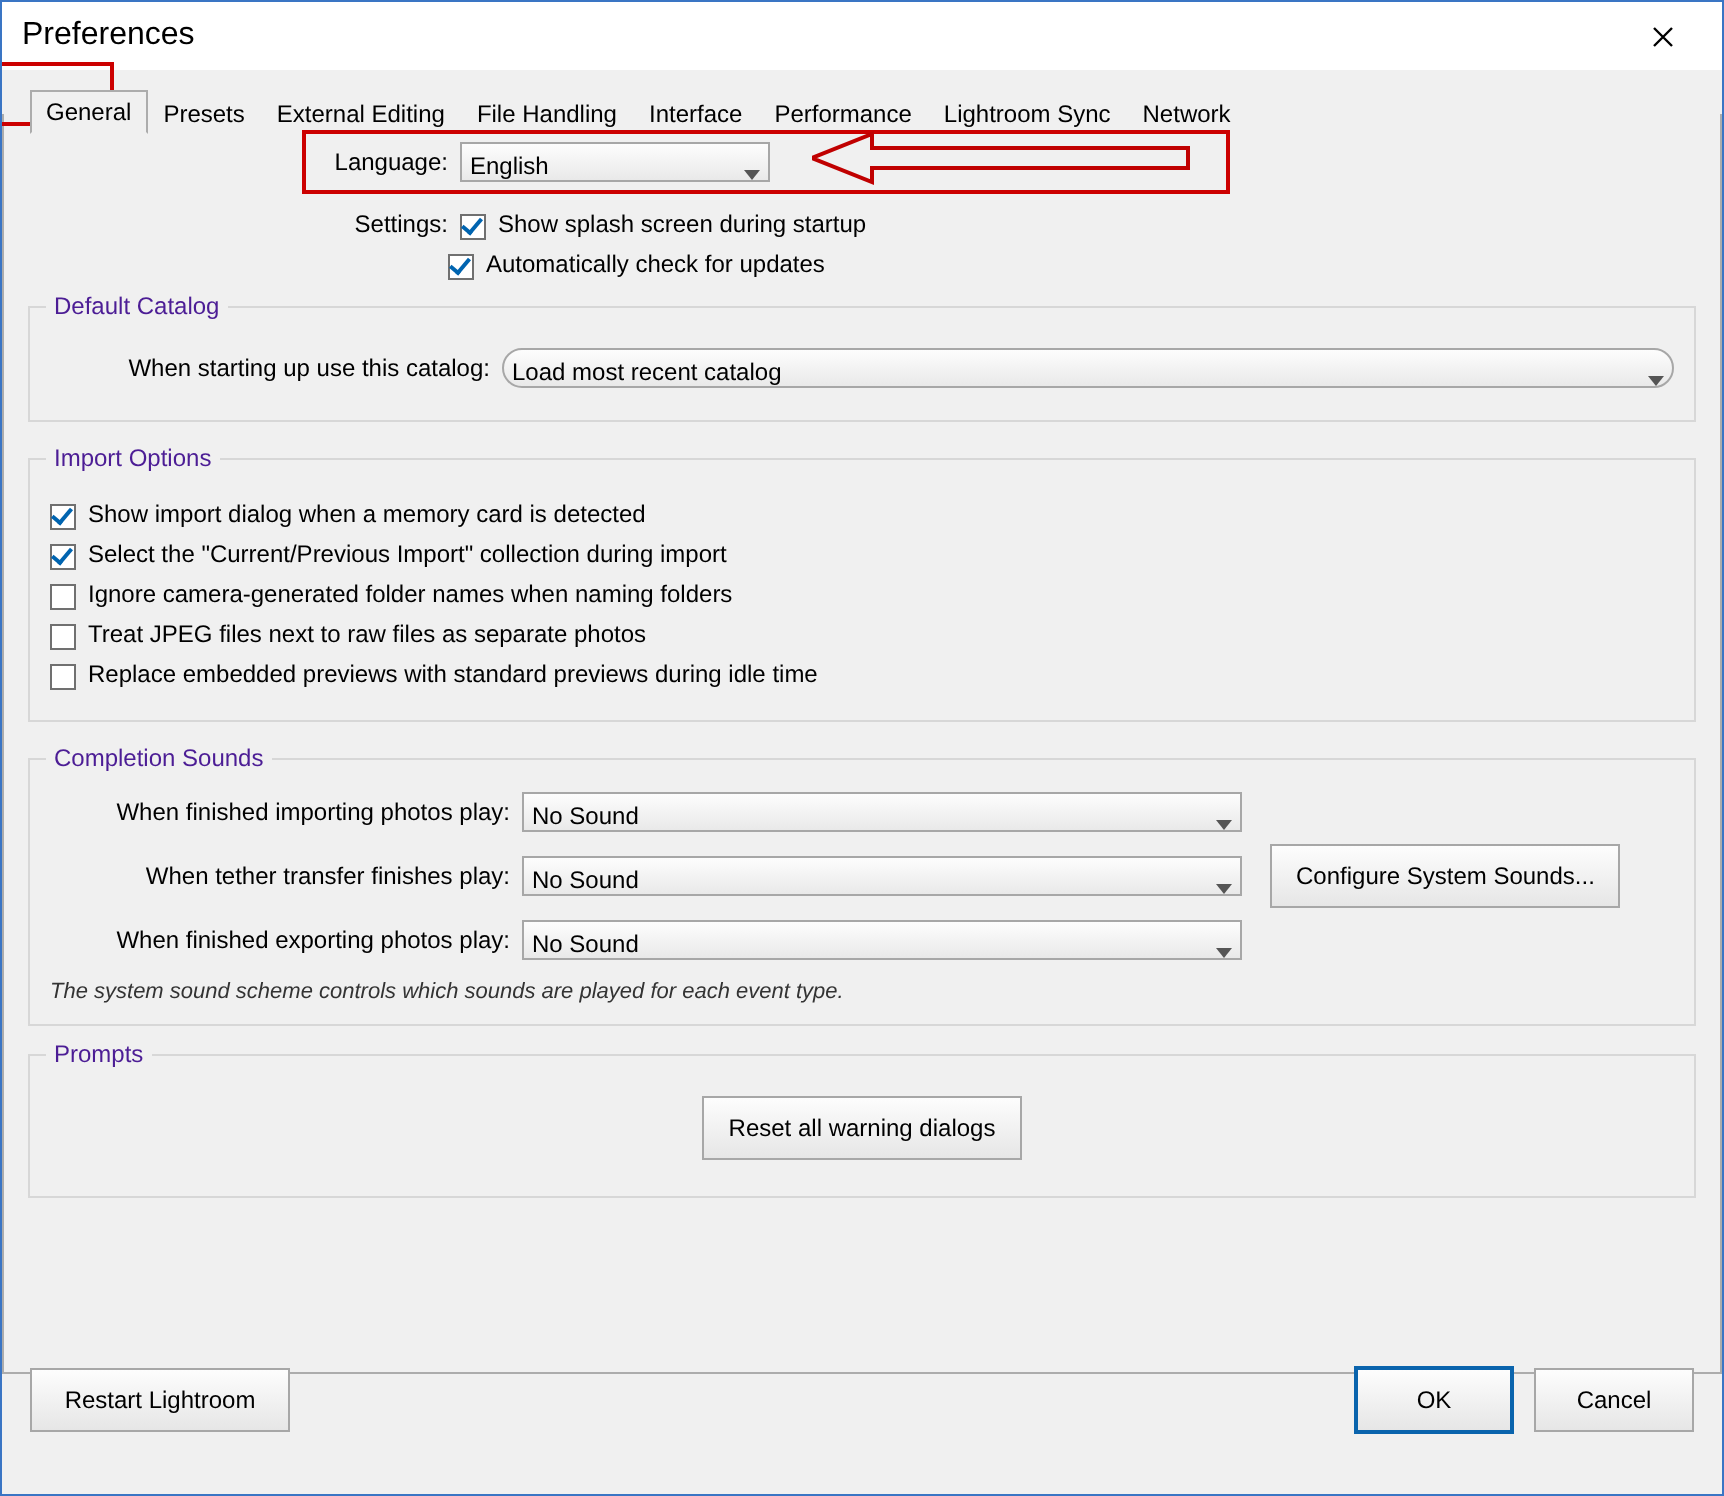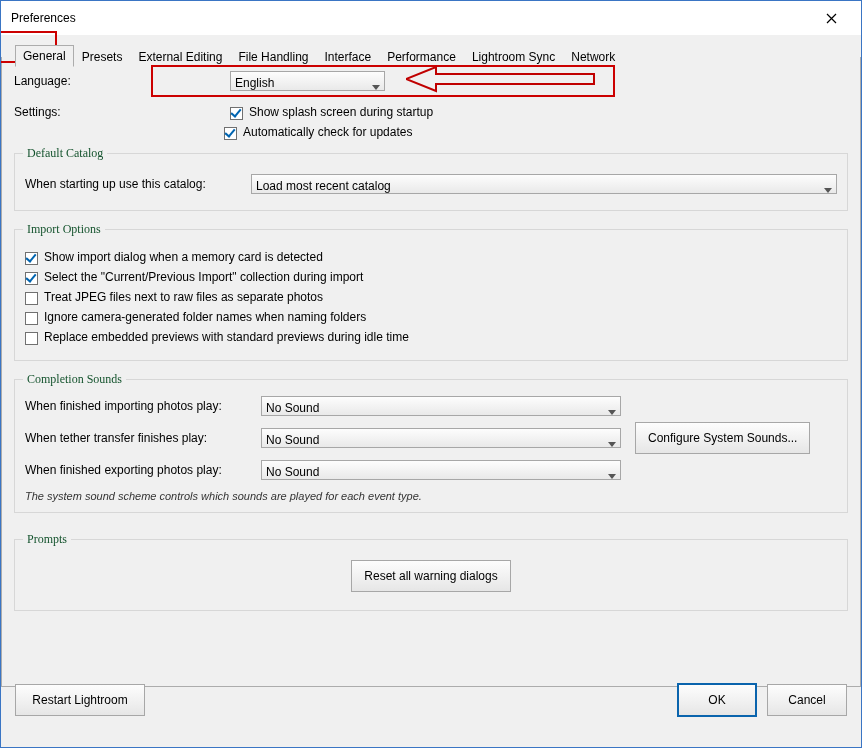--- a/index.html
+++ b/index.html
@@ -1,39 +1,39 @@
 <!DOCTYPE html>
 <html><head>
 <meta charset="utf-8">
 <style>
   html,body{margin:0;padding:0;font-family:"Segoe UI",Tahoma,Arial,sans-serif;font-size:12px;color:#000;background:#fff;}
   body{width:862px;height:748px;box-sizing:border-box;border:1px solid #3a75c4;position:relative;background:#f0f0f0;}
   
   .titlebar{height:34px;background:#fff;display:flex;align-items:center;padding:0 10px;}
-  .titlebar .title{font-size:12px;}
+  .titlebar .title{font-size:16px;}
   .titlebar .close{margin-left:auto;width:40px;height:34px;display:flex;align-items:center;justify-content:center;font-size:14px;color:#000;}
   
   .body{position:absolute;top:34px;left:0;right:0;bottom:0;background:#f0f0f0;padding:10px 14px 14px 14px;box-sizing:border-box;}
   
   .tabs{display:flex;align-items:flex-end;height:22px;position:relative;}
   .tab{padding:3px 7px;border:1px solid transparent;border-bottom:none;position:relative;white-space:nowrap;background:#f0f0f0;}
   .tab.active{border:1px solid #acacac;border-bottom:1px solid #f0f0f0;background:#f0f0f0;z-index:2;}
   .tab-panel{position:absolute;left:0;right:0;top:22px;bottom:60px;border:1px solid #acacac;border-top:none;padding:12px 12px 12px 12px;box-sizing:border-box;overflow:hidden;}
   
   .hl-general{position:absolute;border:2px solid #c00;pointer-events:none;}
   
   .row{display:flex;align-items:center;margin:6px 0;}
-  .lbl-right{padding-right:6px;}
+  .lbl-right{text-align:right;padding-right:6px;}
   .sel{border:1px solid #a7a7a7;background:linear-gradient(#fdfdfd,#e9e9e9);height:20px;display:flex;align-items:flex-end;padding:0 4px;box-sizing:border-box;position:relative;}
   .sel .caret{margin-left:auto;width:0;height:0;border-left:4px solid transparent;border-right:4px solid transparent;border-top:5px solid #555;}
   .chk{width:13px;height:13px;border:1px solid #707070;background:#fff;display:inline-flex;align-items:center;justify-content:center;margin-right:6px;box-sizing:border-box;position:relative;top:1px;}
   .chk.checked::before{content:"";position:absolute;left:2px;top:-1px;width:4px;height:8px;border:solid #0064b0;border-width:0 2px 2px 0;transform:rotate(40deg);} 
   
   .group{border:1px solid #d7d7d7;position:relative;margin:14px 0 6px 0;padding:14px 10px 10px 10px;}
-  .group-title{position:absolute;top:-8px;left:8px;background:#f0f0f0;padding:0 4px;color:#14532d;font-family:Liberation Serif, serif;}
+  .group-title{position:absolute;top:-8px;left:8px;background:#f0f0f0;padding:0 4px;color:#4c1d95;}
   .small-italic{font-style:italic;color:#333;font-size:11px;}
   .btn{border:1px solid #a7a7a7;background:linear-gradient(#fdfdfd,#e6e6e6);height:22px;padding:15px 12px;display:inline-flex;align-items:center;justify-content:center;box-sizing:border-box;}
   .btn.primary{border:2px solid #0a64ad;color:#000;}
   
   .bottom{position:absolute;left:14px;right:14px;bottom:30px;display:flex;align-items:center;}
   .bottom .spacer{flex:1;}
   .bottom .btn{min-width:80px;margin-left:10px;}
   .bottom .btn.restart{margin-left:0;min-width:130px;}
   
   .arrow-wrap{position:absolute;pointer-events:none;}
@@ -81,44 +81,44 @@
     <div class="row">
       <div style="width:210px;"></div>
       <span class="chk checked"></span>
       <span>Automatically check for updates</span>
     </div>
 
     <div class="group">
       <span class="group-title">Default Catalog</span>
       <div class="row">
         <div class="lbl-right" style="width:220px;">When starting up use this catalog:</div>
-        <div class="sel" style="flex:1;">
+        <div class="sel" style="flex:1;border-radius:10px;">
           <span>Load most recent catalog</span>
           <span class="caret"></span>
         </div>
       </div>
     </div>
 
     <div class="group" style="margin-top:18px;">
       <span class="group-title">Import Options</span>
       <div class="row">
           <span class="chk checked"></span>
           <span>Show import dialog when a memory card is detected</span>
         </div>
       <div class="row">
           <span class="chk checked"></span>
           <span>Select the "Current/Previous Import" collection during import</span>
         </div>
       <div class="row">
           <span class="chk"></span>
-          <span>Treat JPEG files next to raw files as separate photos</span>
+          <span>Ignore camera-generated folder names when naming folders</span>
         </div>
       <div class="row">
           <span class="chk"></span>
-          <span>Ignore camera-generated folder names when naming folders</span>
+          <span>Treat JPEG files next to raw files as separate photos</span>
         </div>
       <div class="row">
           <span class="chk"></span>
           <span>Replace embedded previews with standard previews during idle time</span>
         </div>
     </div>
 
     <div class="group" style="margin-top:18px;">
       <span class="group-title">Completion Sounds</span>
 
@@ -144,21 +144,21 @@
         <div class="lbl-right" style="width:230px;">When finished exporting photos play:</div>
         <div class="sel" style="width:360px;">
             <span>No Sound</span>
             <span class="caret"></span>
           </div>
       </div>
 
       <div class="small-italic" style="margin-top:10px;">The system sound scheme controls which sounds are played for each event type.</div>
     </div>
 
-    <div class="group" style="margin-top:26px;padding-bottom:18px;">
+    <div class="group" style="margin-top:14px;padding-bottom:18px;">
       <span class="group-title">Prompts</span>
       <div style="display:flex;justify-content:center;margin-top:6px;">
         <div class="btn">
             <span>Reset all warning dialogs</span>
           </div>
       </div>
     </div>
 
   </div>
 

